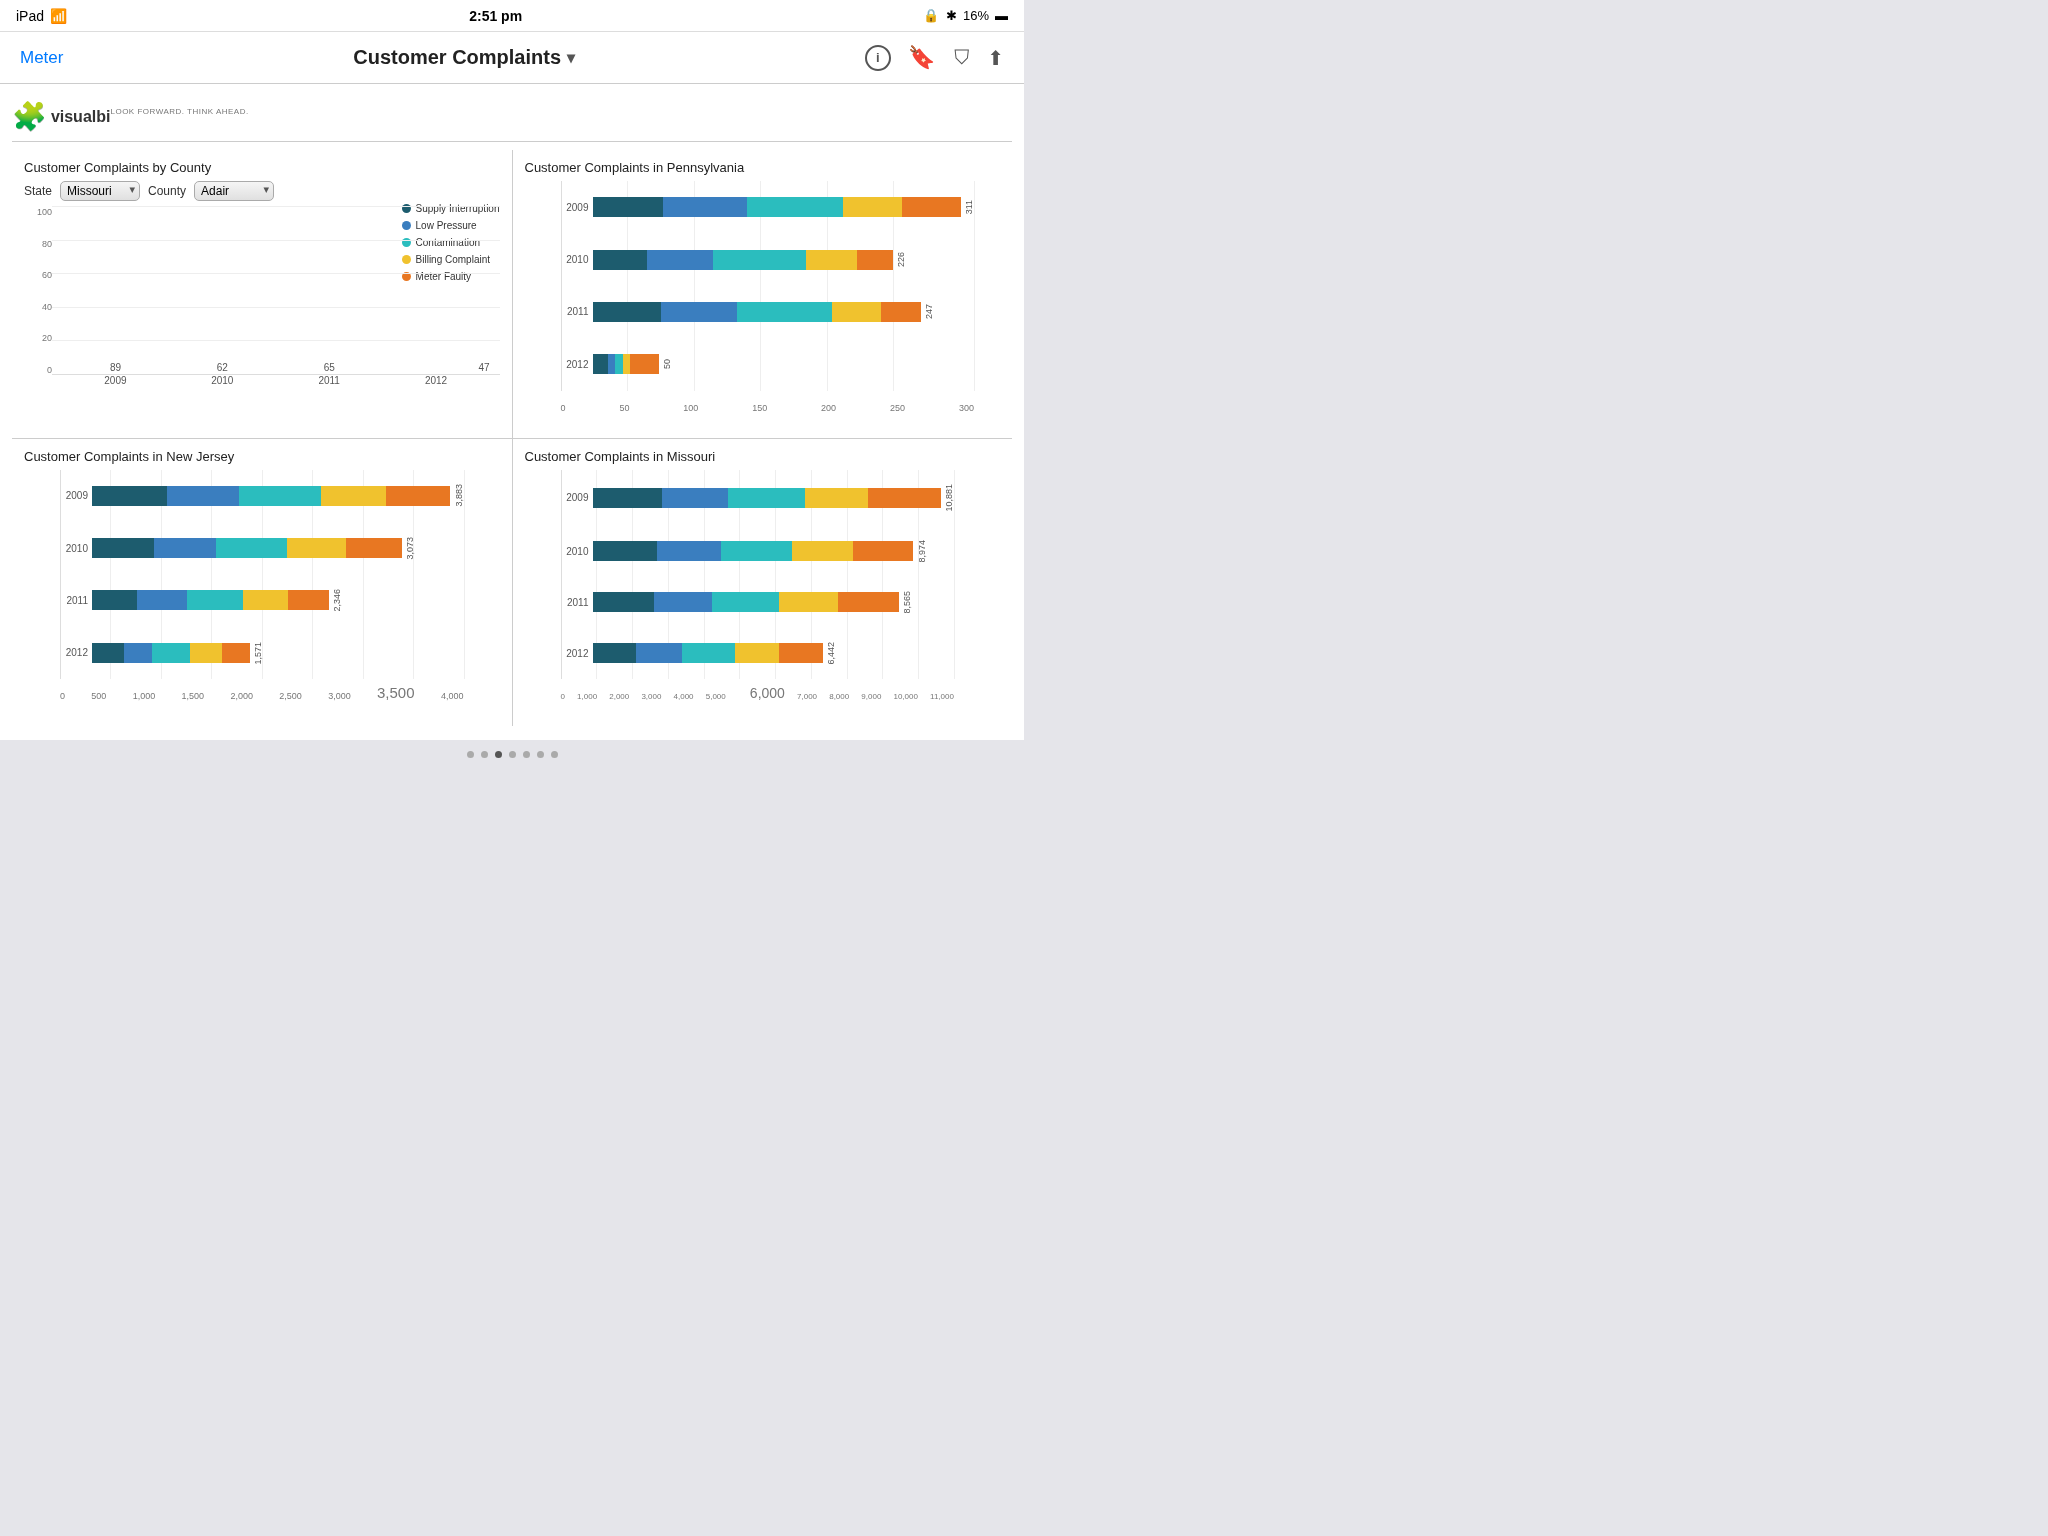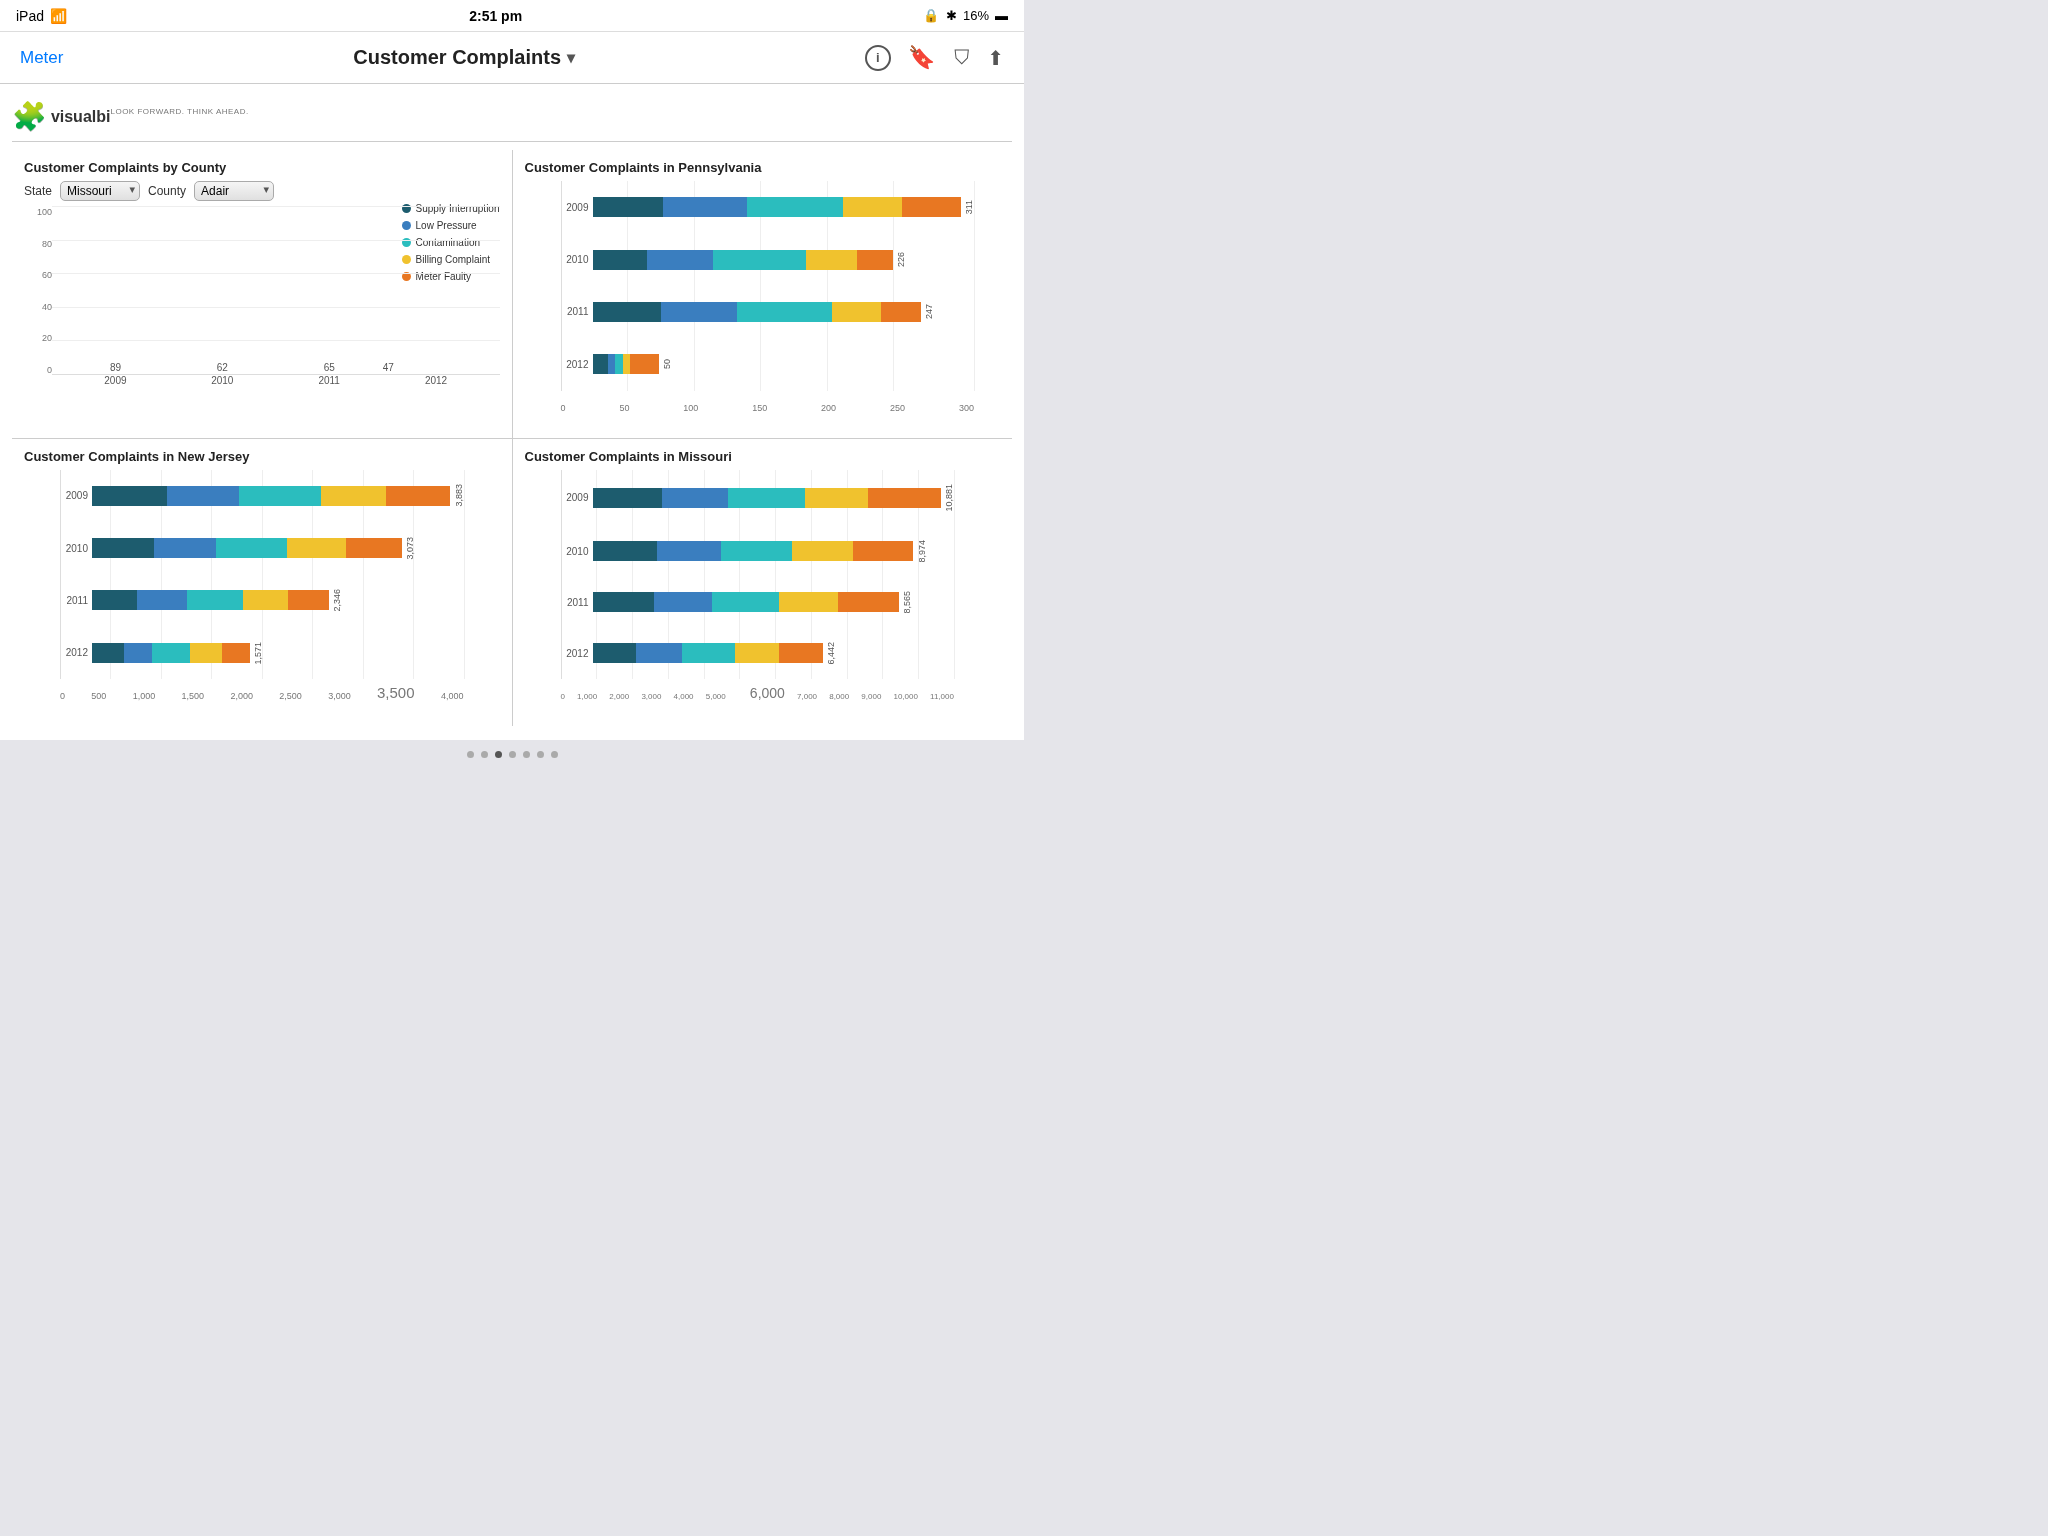--- a/index.html
+++ b/index.html
@@ -72,21 +72,21 @@
       gap: 1px;
       background: #ccc;
       margin-top: 8px;
       height: calc(100% - 60px);
     }
     .chart-panel {
       background: white;
       padding: 10px 12px;
       position: relative;
     }
-    .chart-title { font-size: 13px; font-weight: 700; color: #222; margin-bottom: 6px; }
+    .chart-title { font-size: 13px; font-weight: 400; color: #222; margin-bottom: 6px; }
 
     
     .filters-row {
       display: flex;
       align-items: center;
       gap: 8px;
       margin-bottom: 6px;
       font-size: 12px;
       color: #333;
     }
@@ -274,21 +274,21 @@
             <span style="font-size:10px;color:#555;margin-bottom:2px;">65</span>
             <div style="display:flex;flex-direction:column-reverse;width:40px;height:65%;">
               <div style="background:#1d5c6e;height:25%;"></div>
               <div style="background:#3a7ebf;height:20%;"></div>
               <div style="background:#2bbdbe;height:20%;"></div>
               <div style="background:#f0c22e;height:17%;"></div>
               <div style="background:#e87722;height:18%;"></div>
             </div>
           </div>
 
-          <div style="display:flex;flex-direction:column;align-items:flex-start;flex:1;">
+          <div style="display:flex;flex-direction:column;align-items:flex-end;flex:1;">
             <span style="font-size:10px;color:#555;margin-bottom:2px;">47</span>
             <div style="display:flex;flex-direction:column-reverse;width:40px;height:47%;">
               <div style="background:#1d5c6e;height:23%;"></div>
               <div style="background:#3a7ebf;height:21%;"></div>
               <div style="background:#2bbdbe;height:19%;"></div>
               <div style="background:#f0c22e;height:17%;"></div>
               <div style="background:#e87722;height:20%;"></div>
             </div>
           </div>
         </div>

